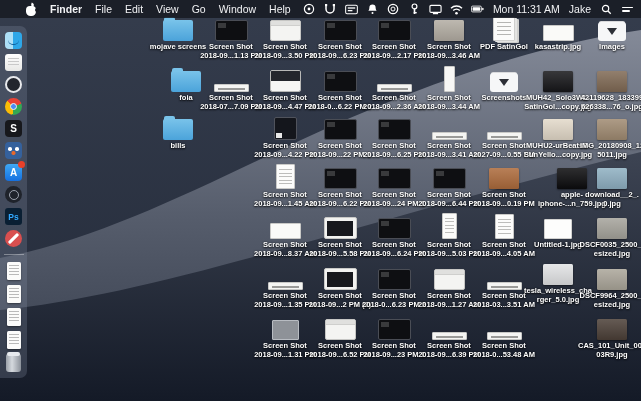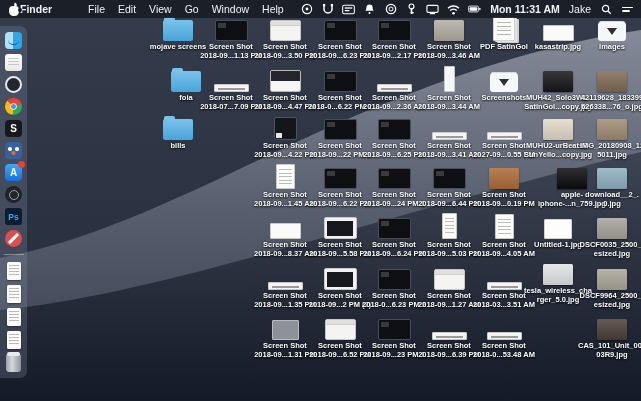--- a/index.html
+++ b/index.html
@@ -4,31 +4,31 @@
 <style>
   html,body{margin:0;padding:0;}
   body{width:641px;height:401px;overflow:hidden;position:relative;
        font-family:"Liberation Sans","DejaVu Sans",sans-serif;background:#1c2330;}
   
   #wallpaper{position:absolute;inset:0;z-index:0;}
   
   #menubar{position:absolute;top:0;left:0;right:0;height:18px;z-index:30;
     background:rgba(24,27,35,.88);display:flex;align-items:center;
     color:#f1f2f4;font-size:10.5px;}
-  #menubar .left{display:flex;align-items:center;padding-left:9px;}
+  #menubar .left{display:flex;align-items:center;gap:13px;padding-left:26px;}
   #menubar .right{margin-left:auto;display:flex;align-items:center;gap:9px;padding-right:8px;}
   .apple{width:11px;height:13px;position:relative;display:inline-block;}
   .apple .body{position:absolute;left:0;top:3px;width:10px;height:10px;background:#fff;border-radius:4px 4px 4.5px 4.5px;}
   .apple .leaf{position:absolute;left:5px;top:0;width:3px;height:4px;background:#fff;border-radius:0 4px 0 4px;transform:rotate(20deg);}
   .apple .bite{position:absolute;right:-2px;top:5px;width:4px;height:4px;background:rgba(24,27,35,1);border-radius:50%;}
   .appname{font-weight:bold;}
   .menu-item{cursor:default;}
   .status-icon{display:inline-flex;width:13px;height:12px;align-items:center;justify-content:center;}
   .status-icon svg{display:block;}
-  .clock{white-space:nowrap;font-weight:bold;}
+  .clock{white-space:nowrap;}
   .nc-icon{display:inline-block;width:11px;}
   .nc-icon i{display:block;height:1.5px;background:#fff;margin:2px 0;border-radius:1px;}
   .nc-icon i:last-child{width:8px;}
   
   #dock{position:absolute;left:0;top:26px;width:27px;z-index:20;
     background:rgba(130,140,160,.28);border-radius:0 7px 7px 0;
     display:flex;flex-direction:column;align-items:center;gap:5px;padding:6px 0;}
   .dock-icon{width:17px;height:17px;border-radius:4px;position:relative;flex:0 0 auto;}
   .dk-finder{background:linear-gradient(90deg,#aee0f7 50%,#2ea7e8 50%);}
   .dk-finder:after{content:"";position:absolute;left:3px;right:3px;bottom:4px;height:4px;border-bottom:1.5px solid #0d5e9c;border-radius:0 0 6px 6px;}
@@ -119,21 +119,21 @@
 </svg>
 
 <div id="menubar">
   <div class="left">
     <span class="apple">
         <i class="body"></i>
         <i class="leaf"></i>
         <i class="bite"></i>
       </span>
     <span class="appname">Finder</span>
-    <span id="menus" style="display: inline-flex; gap: 13px; margin-left: 36px;">
+    <span id="menus" style="display: inline-flex; gap: 13px;">
         <span class="menu-item">File</span>
         <span class="menu-item">Edit</span>
         <span class="menu-item">View</span>
         <span class="menu-item">Go</span>
         <span class="menu-item">Window</span>
         <span class="menu-item">Help</span>
       </span>
   </div>
   <div class="right">
     <span id="status-icons" style="display:inline-flex;gap:8px;align-items:center;">

